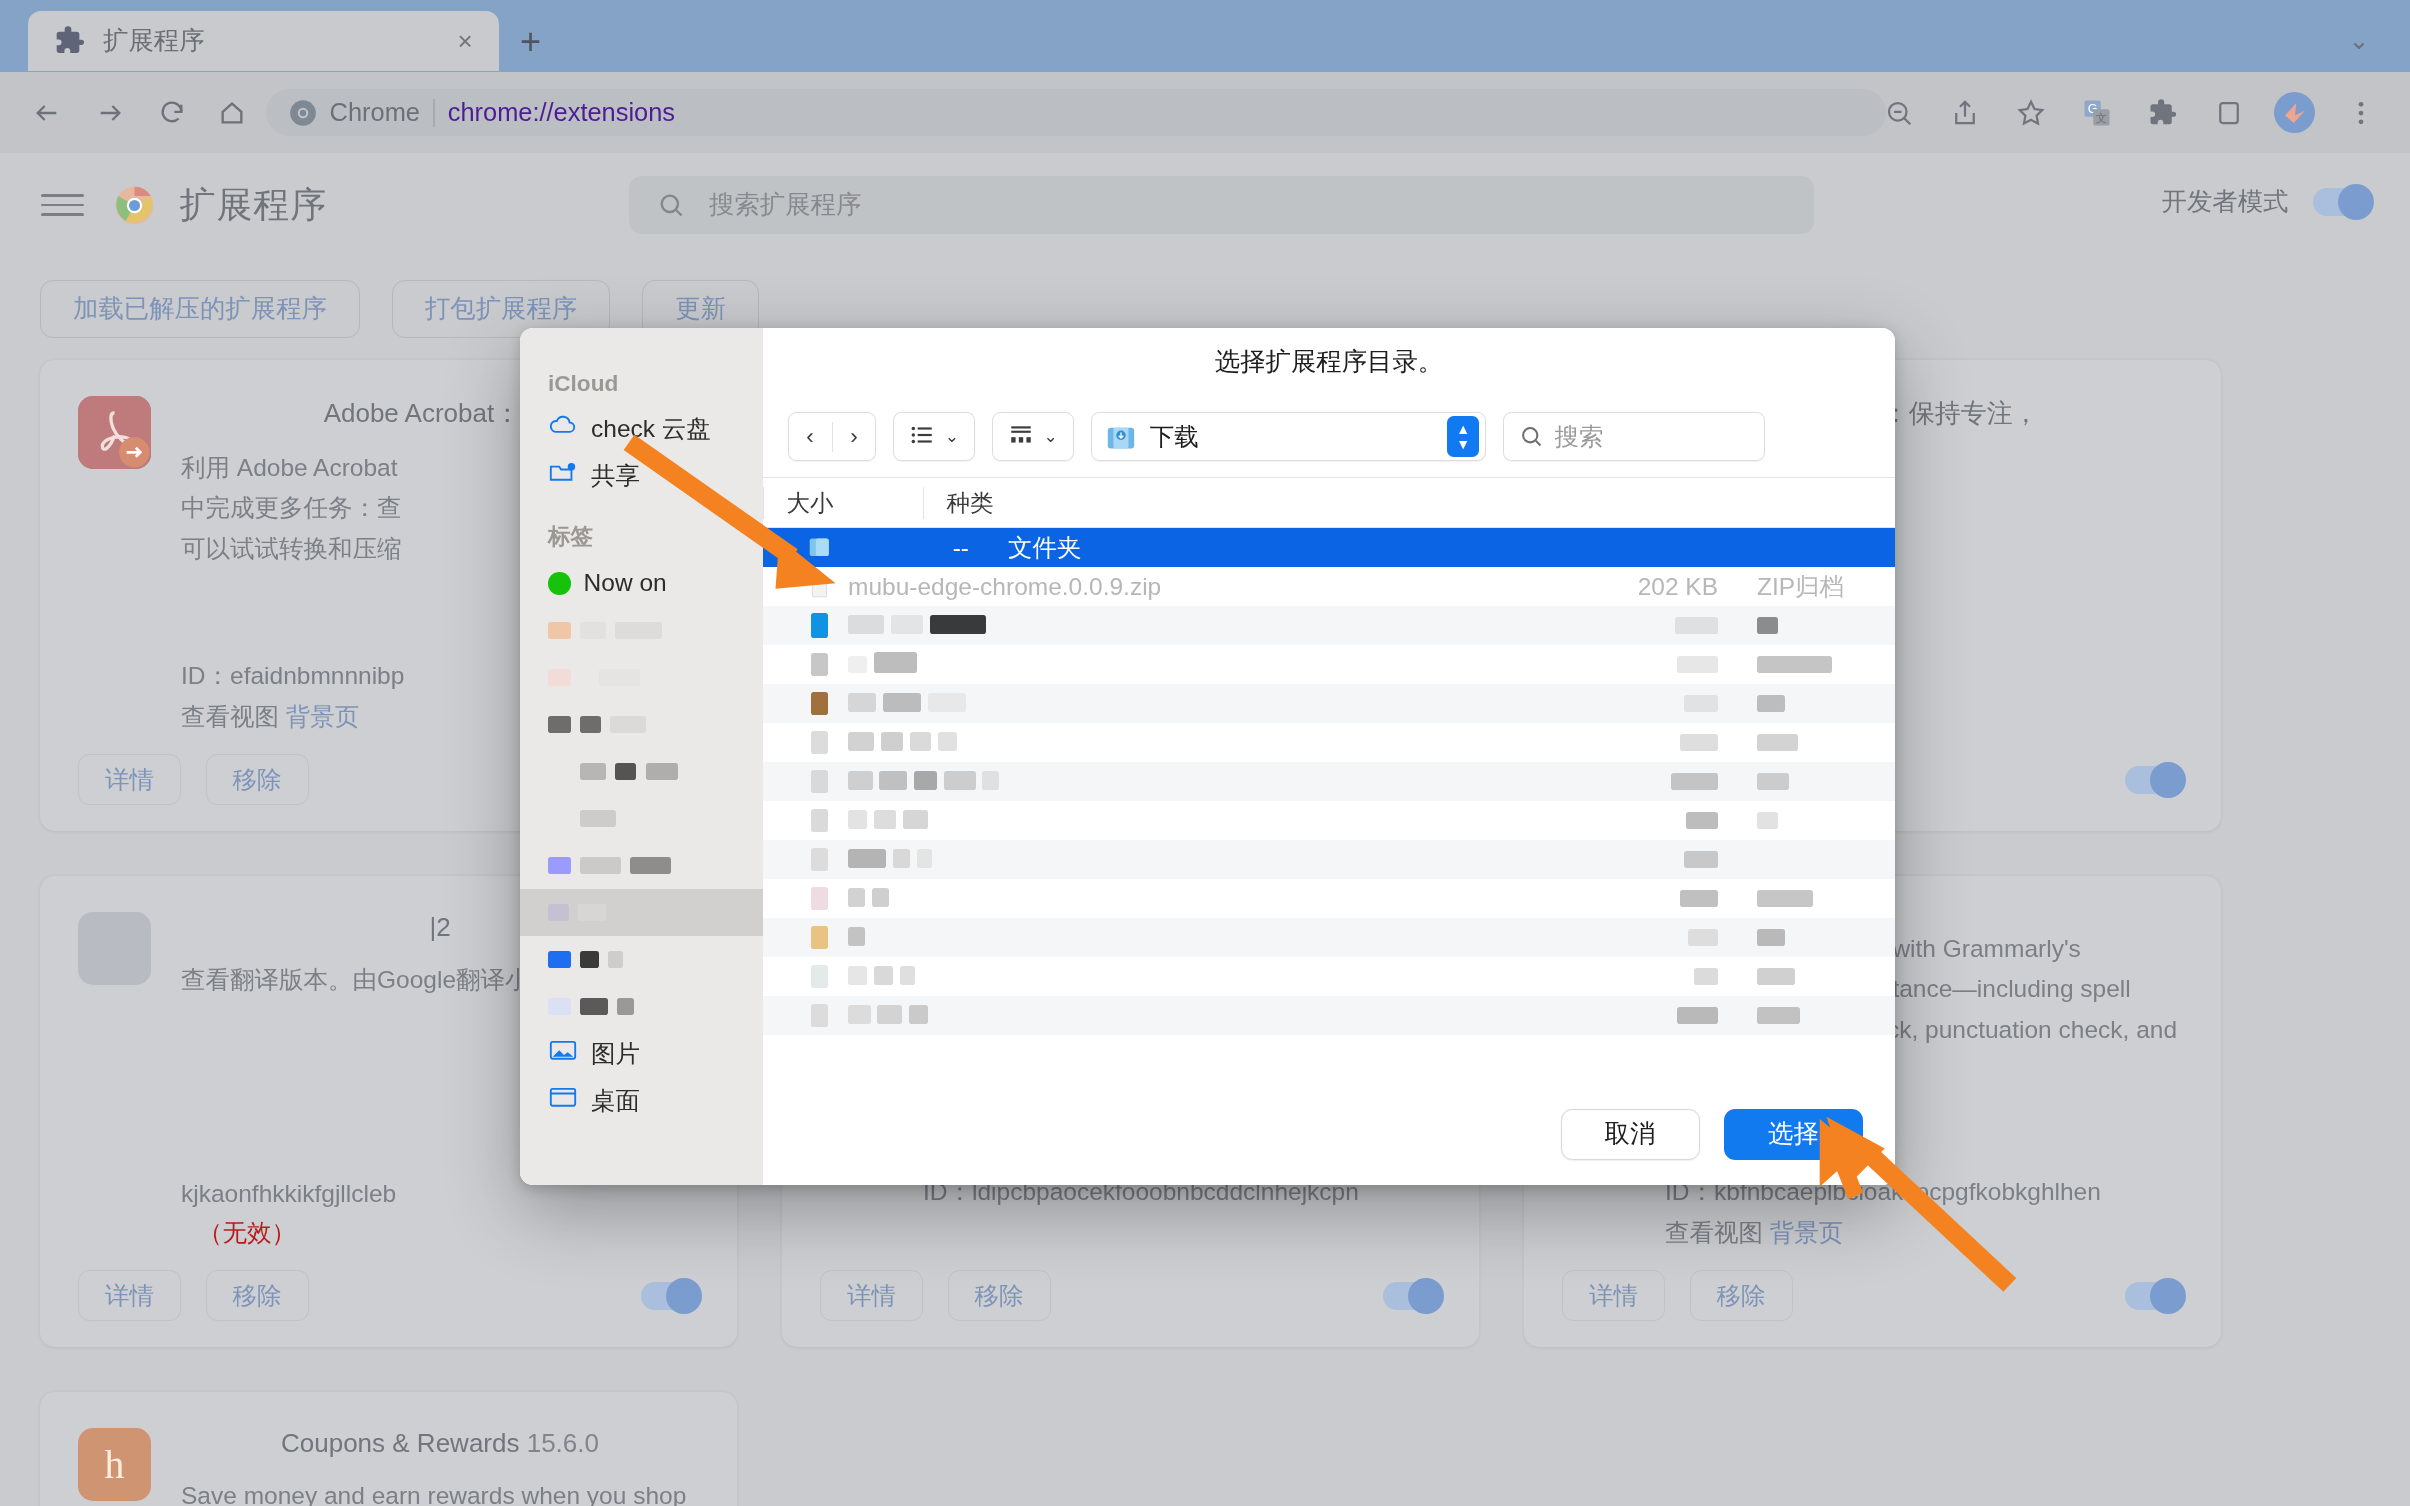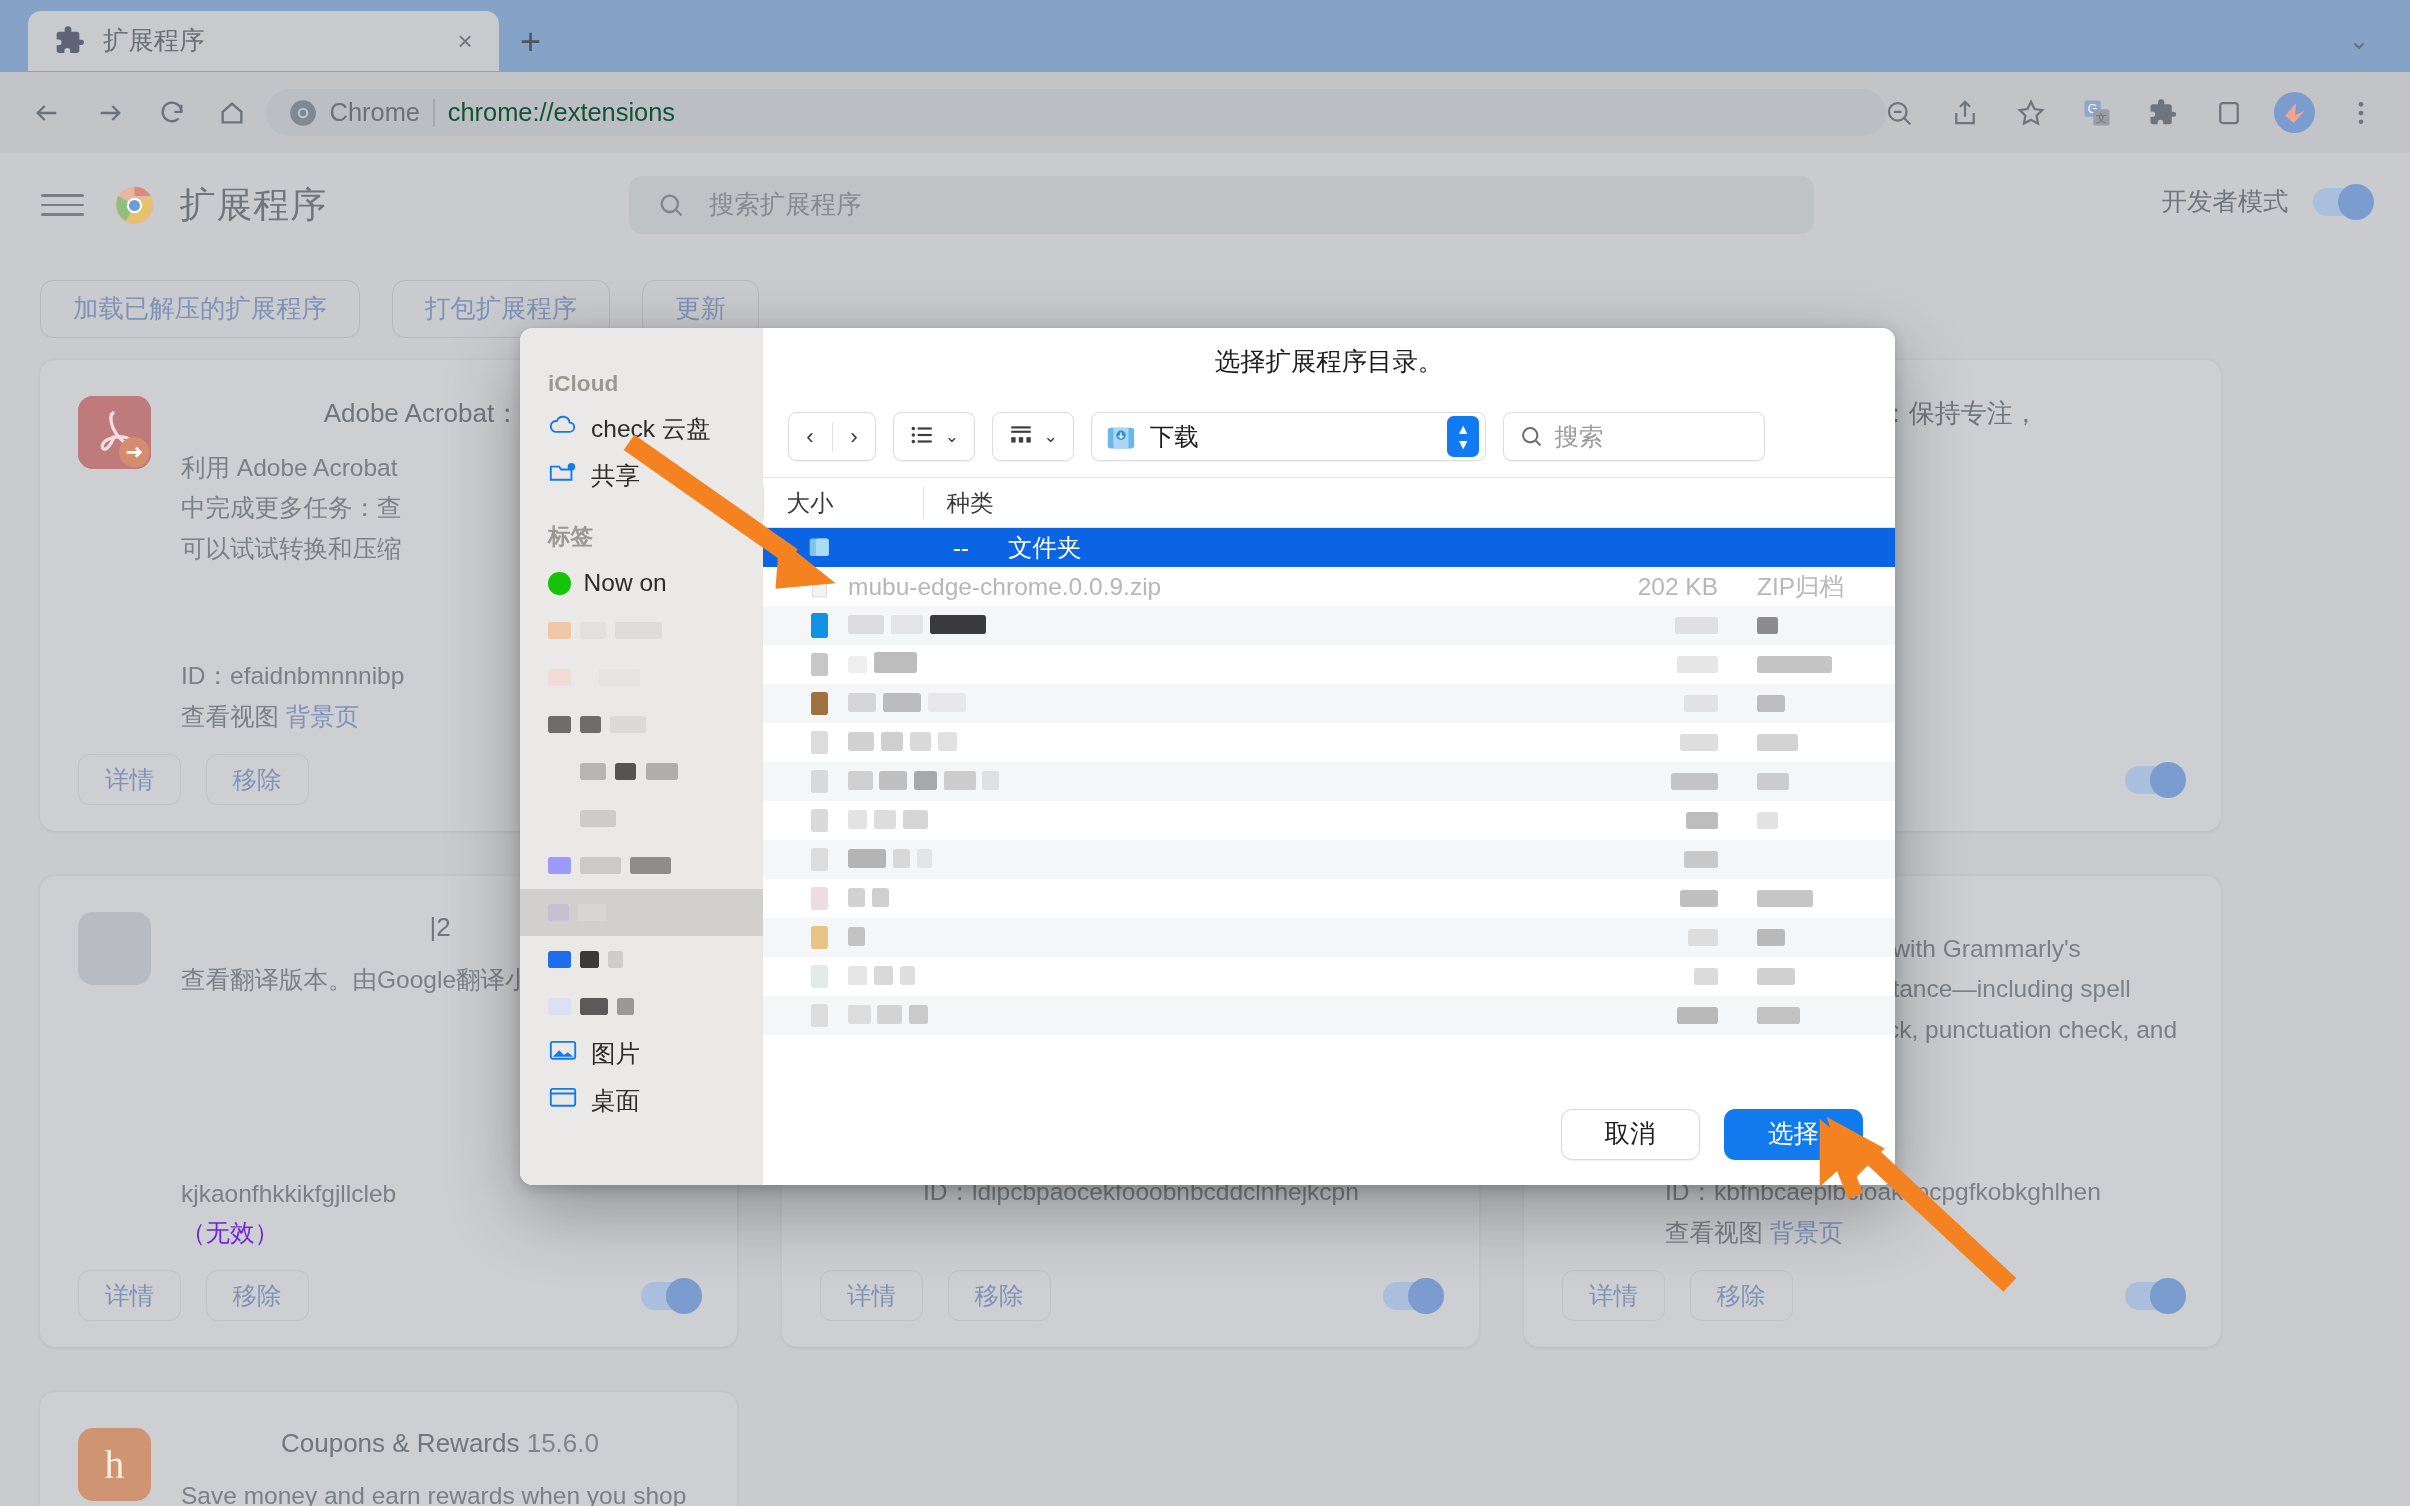--- a/index.html
+++ b/index.html
@@ -54,21 +54,21 @@
   }
   .tb-btn svg { width: 28px; height: 28px; }
   .omnibox {
     position: absolute; left: 266px; top: 17px; width: 1620px; height: 47px;
     background: #bbbec3; border-radius: 24.5px;
     display: flex; align-items: center; padding-left: 22.6px; gap: 13px;
   }
   .omni-chrome-icon { width: 28px; height: 28px; flex: 0 0 28px; }
   .omni-label { font-size: 25.4px; color: #6c7178; }
   .omni-sep { width: 1.9px; height: 28px; background: #a7abb1; }
-  .omni-url { font-size: 25.4px; color: #14532d; }
+  .omni-url { font-size: 25.4px; color: #4c1d95; }
   .tb-right { position: absolute; top: 16px; height: 49px; display: flex; align-items: center; gap: 17px; right: 26px; }
   .tb-right .ic { width: 49px; height: 49px; display:flex; align-items:center; justify-content:center; color:#70757d; }
   .tb-right .ic svg { width: 30px; height: 30px; }
   .avatar-ic {
     width: 41px; height: 41px; border-radius: 50%;
     background: #7b9ccf; display:flex; align-items:center; justify-content:center;
   }
 
   
   .page {
@@ -120,21 +120,21 @@
   }
   .card-top { display: flex; gap: 30px; }
   .card-icon { width: 73px; height: 73px; flex: 0 0 73px; border-radius: 15px; position: relative; }
   .card-body { flex: 1; min-width: 0; }
   .card-name { font-size: 26px; color: #71767d; margin-bottom: 17px; white-space: nowrap; overflow: hidden; text-align: center; }
   .card-name .ver { color: #80858c; }
   .card-desc { font-size: 24.5px; color: #7b8087; line-height: 1.65; }
   .card-id { position: absolute; left: 141px; bottom: 139px; font-size: 24.5px; color: #7b8087; white-space: nowrap; }
   .card-views { position: absolute; left: 141px; bottom: 98px; font-size: 24.5px; color: #7b8087; white-space: nowrap; }
   .card-views .lnk { color: #7e93b8; }
-  .card-views .inv { color: #6d28d9; }
+  .card-views .inv { color: #b91c1c; margin-left: 17px; }
   .card-footer { position: absolute; left: 38px; right: 38px; bottom: 26px; display: flex; align-items: center; gap: 24.5px; }
   .mini-btn {
     height: 51px; border: 1.4px solid #c0c3c6; border-radius: 11.3px;
     display:flex; align-items:center; padding: 0 26px; font-size: 24.5px; color: #7e93b8;
   }
   .card-toggle { margin-left: auto; }
 
   
   .dialog {
     position: absolute; left: 520px; top: 328px; width: 1375px; height: 857px;

